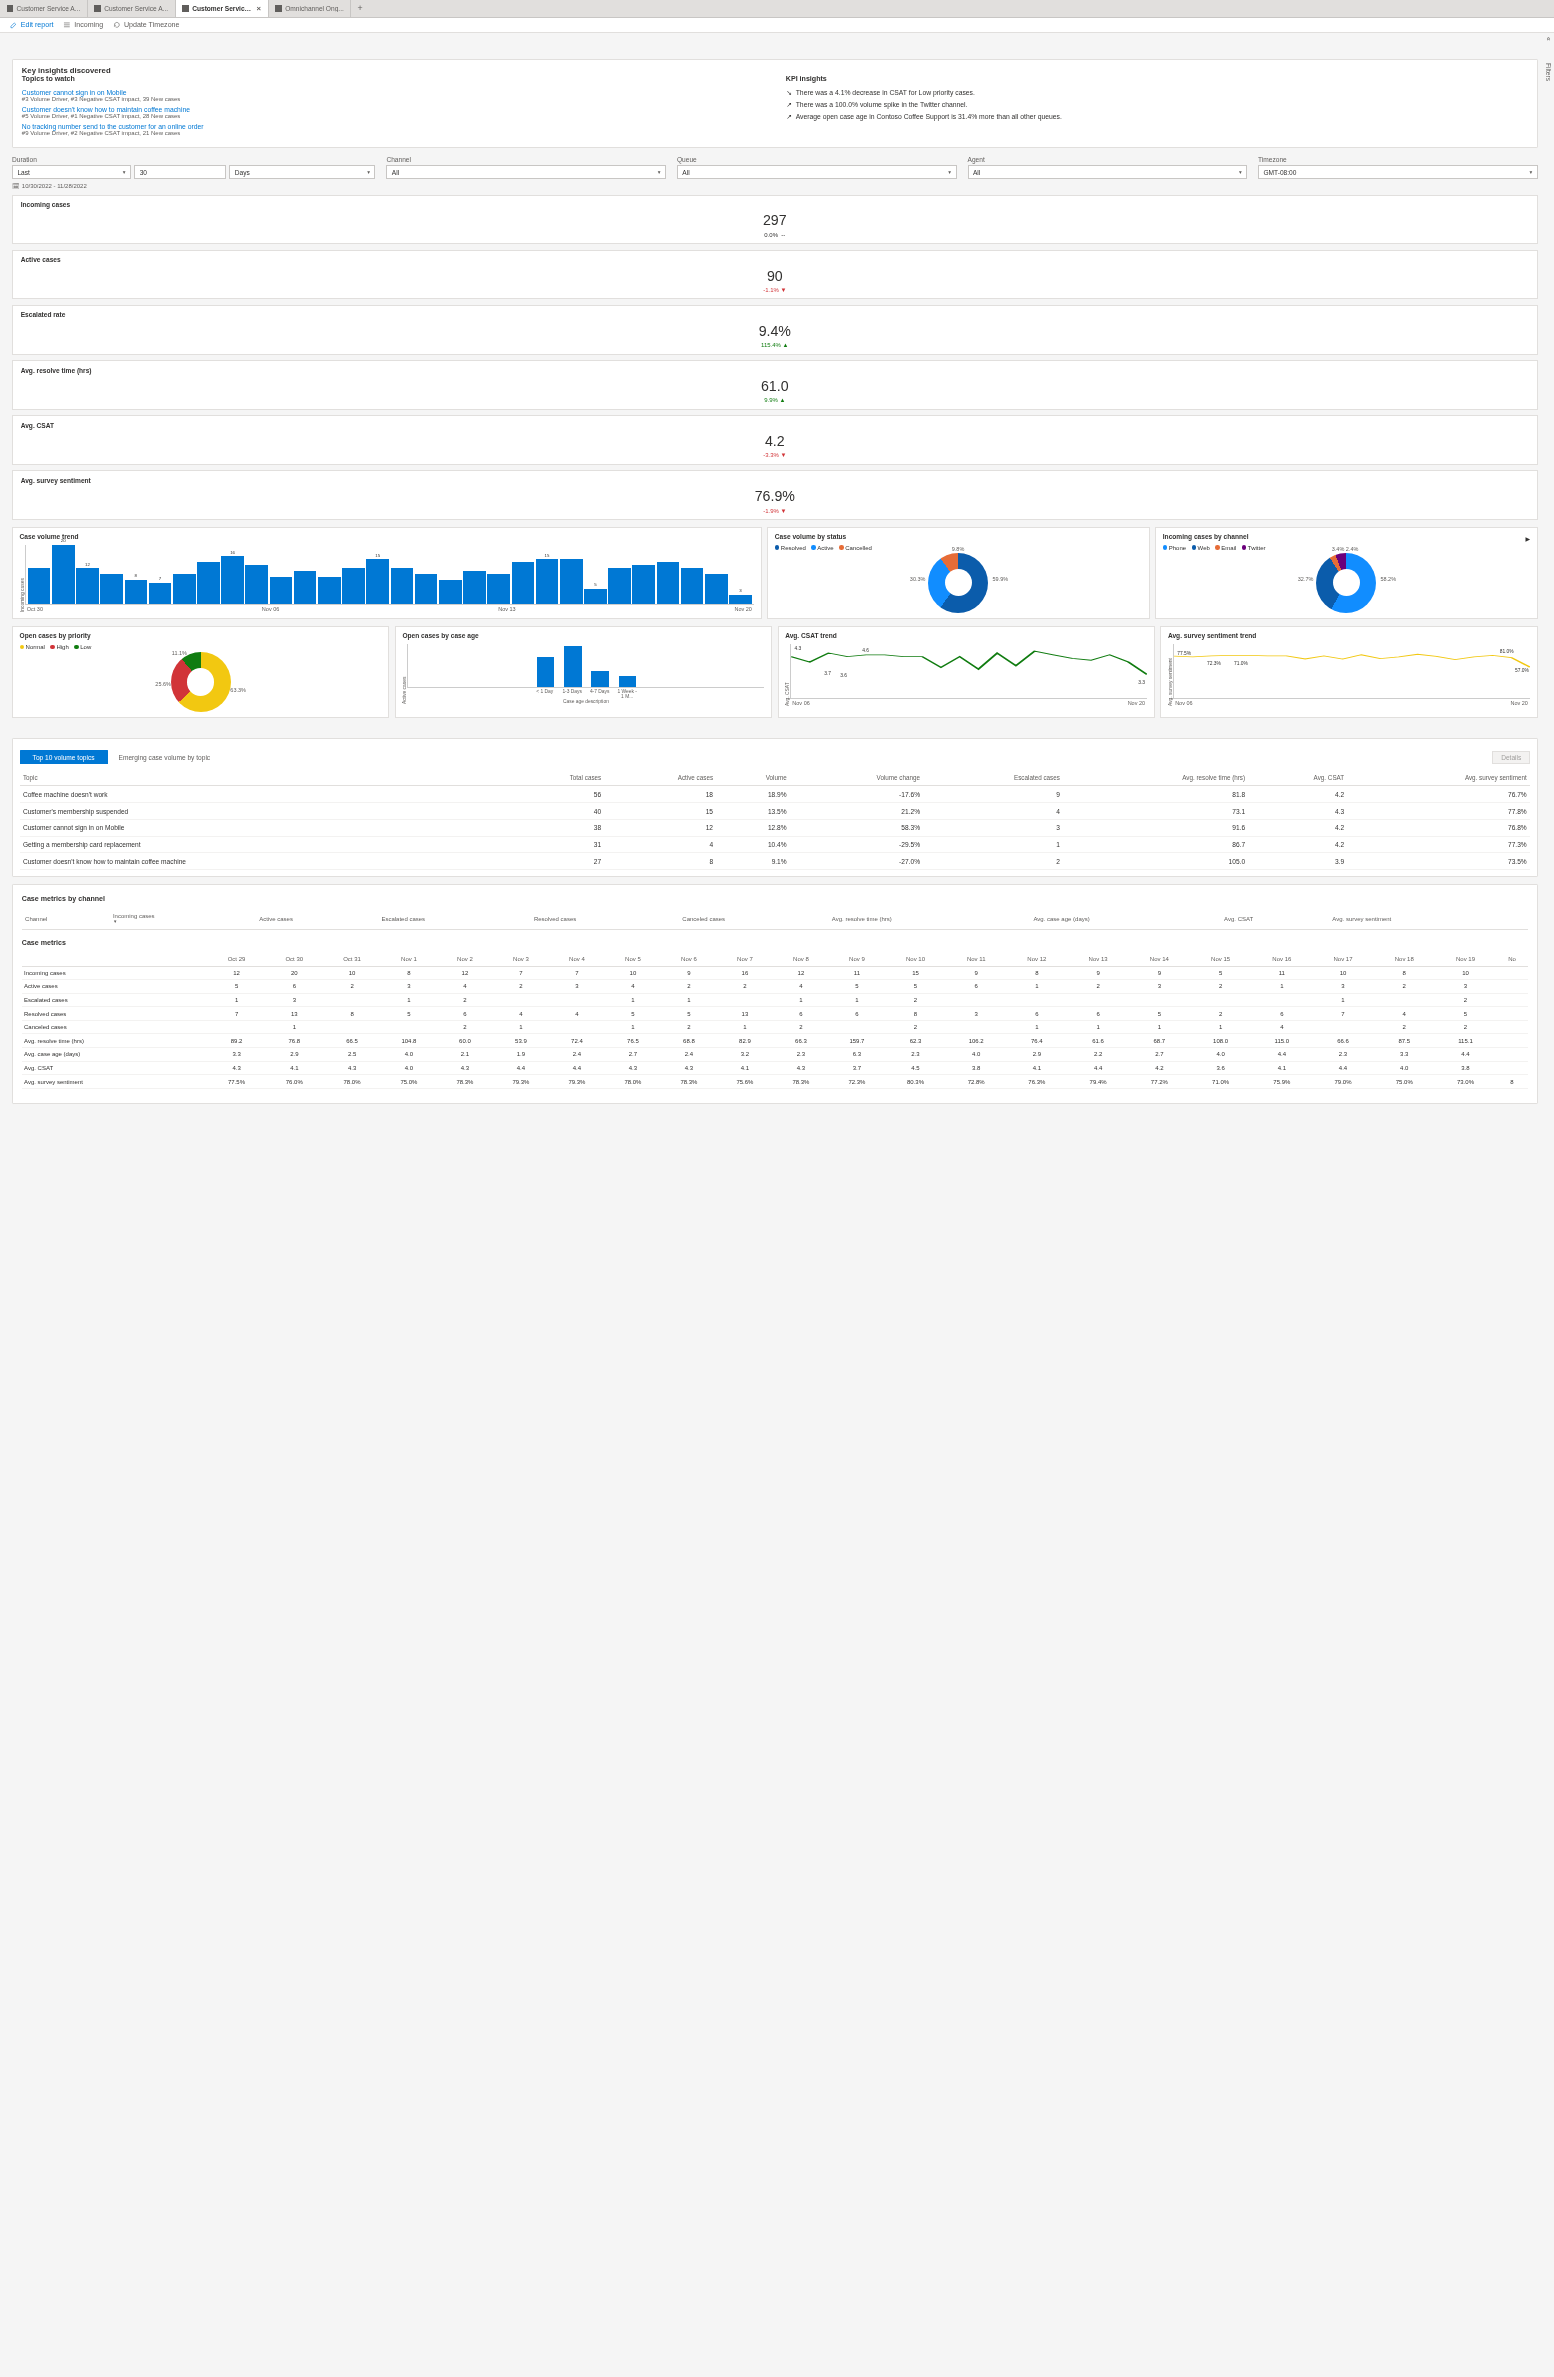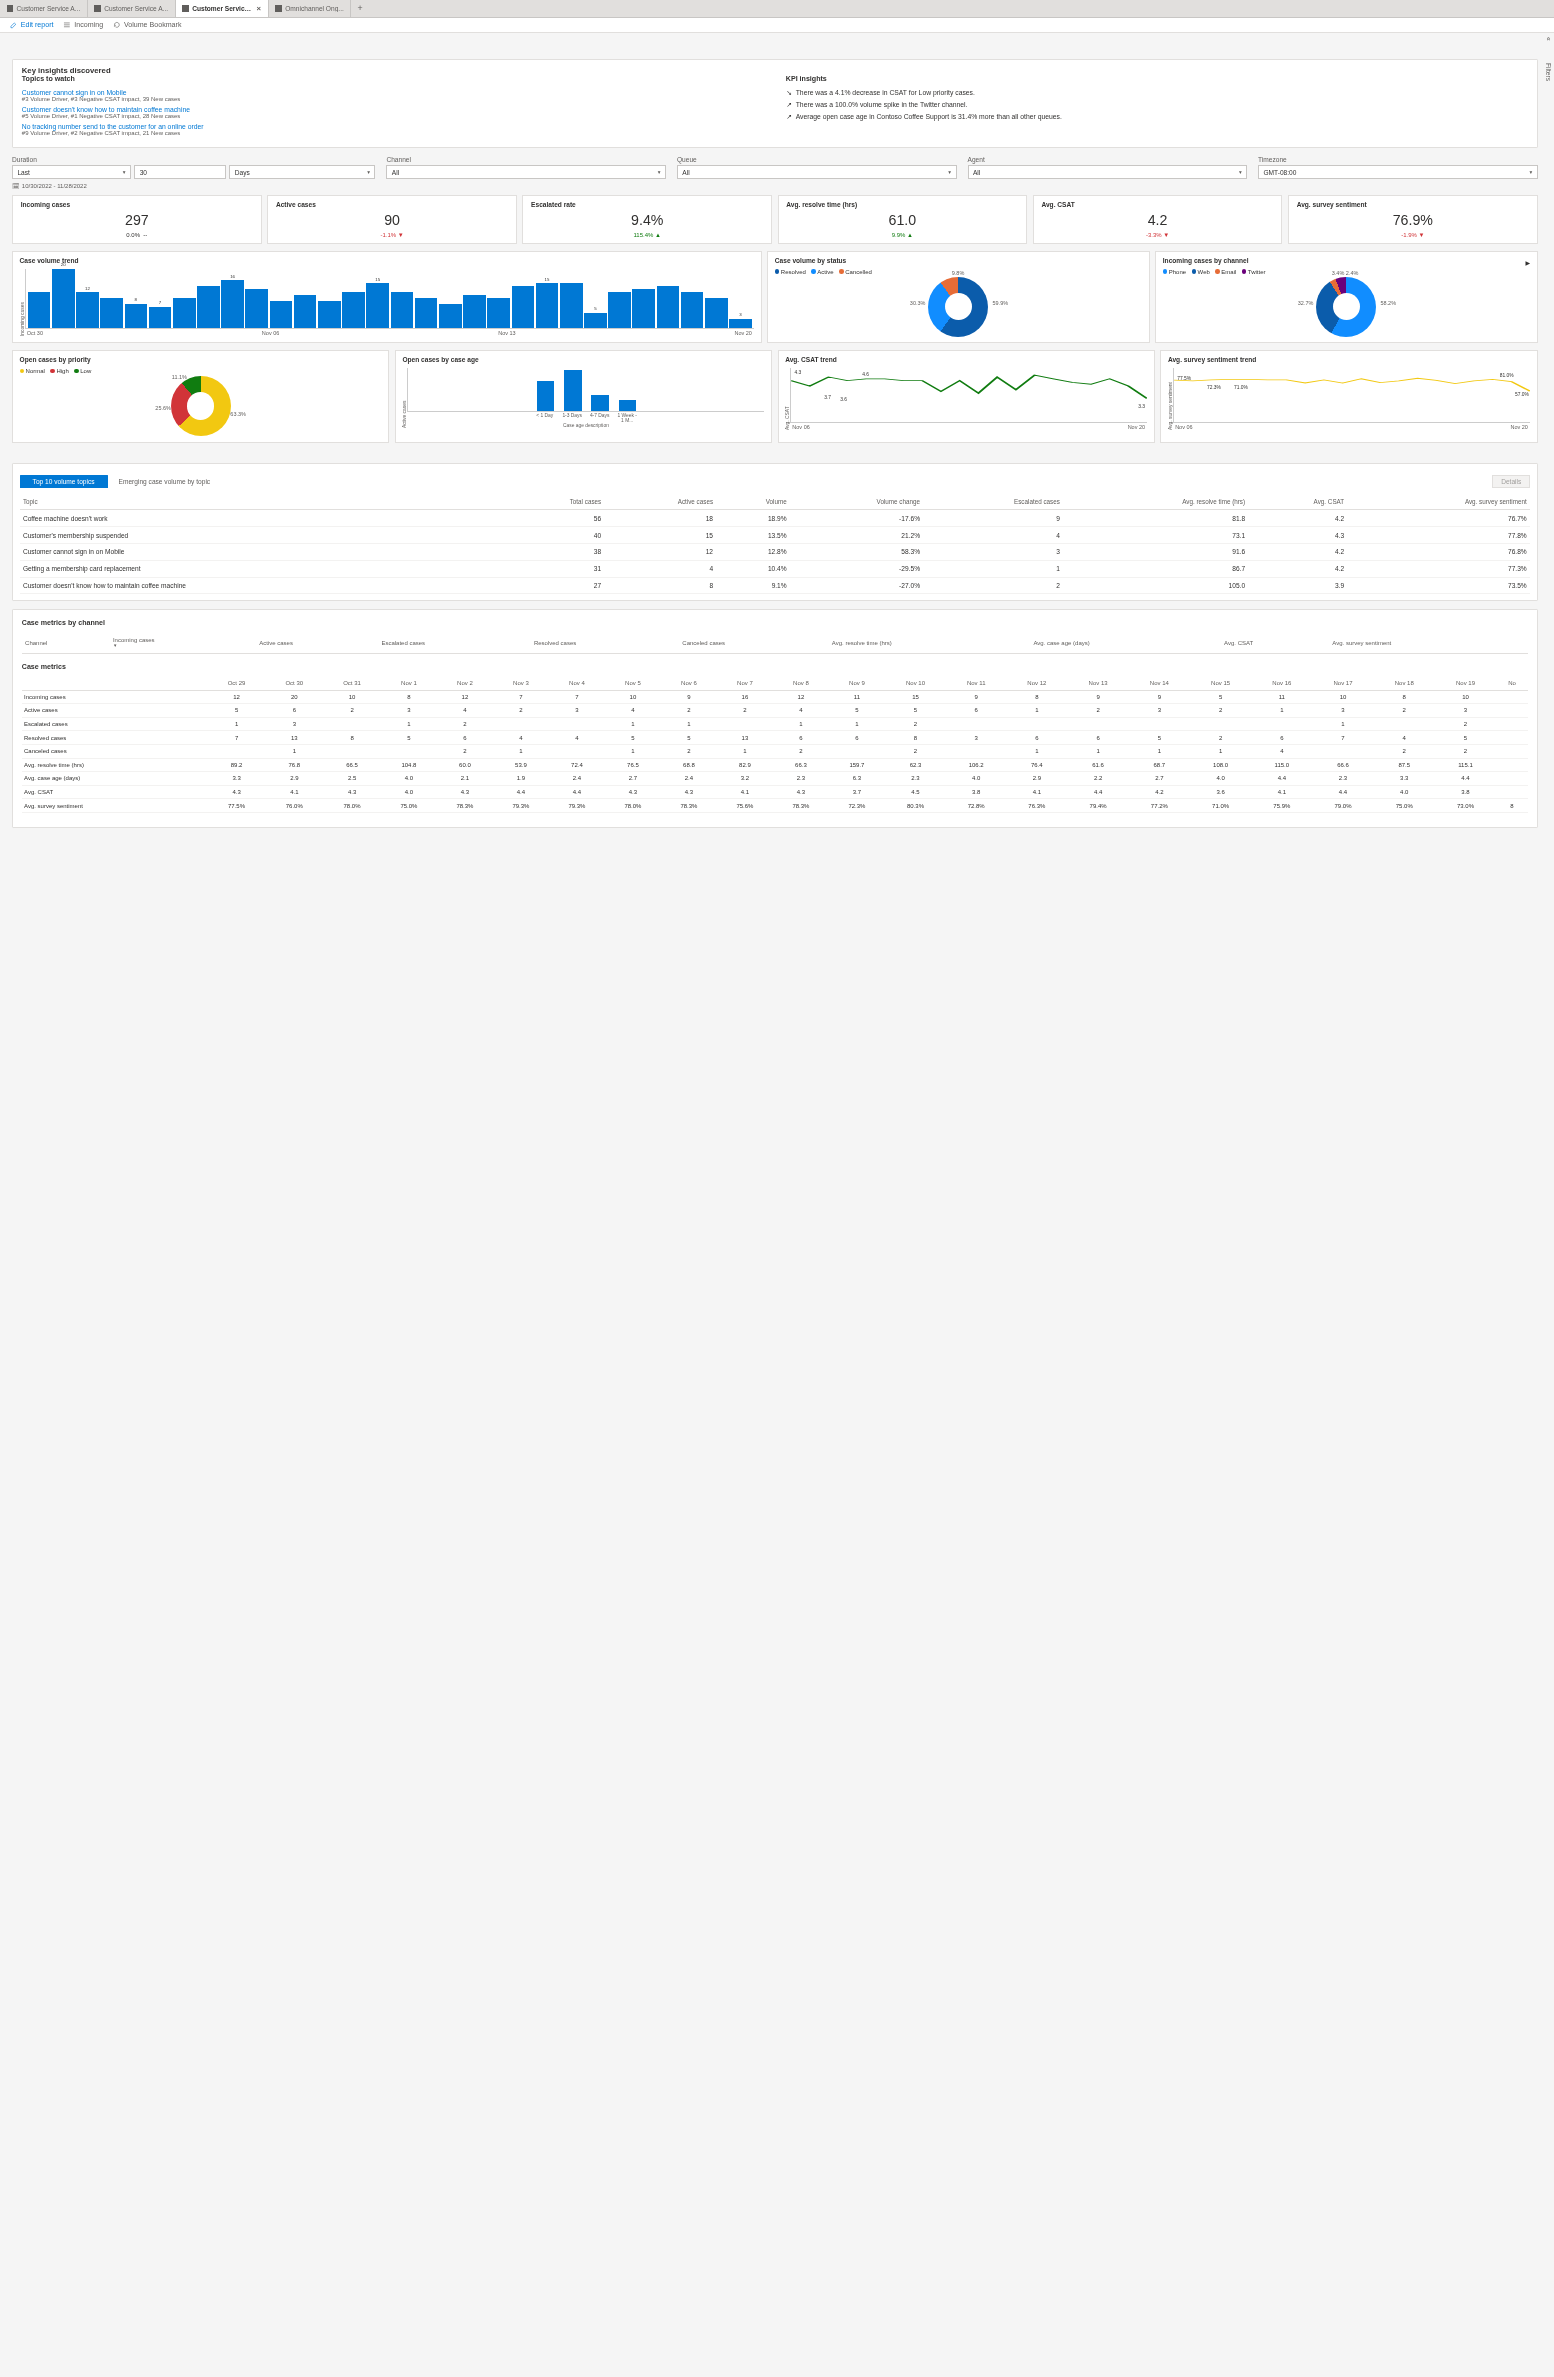--- a/index.html
+++ b/index.html
@@ -45,21 +45,21 @@
 .filters { display: flex; gap: 11px; margin: 7.7px 0 2.2px; }
 .fcol { flex: 1; }
 .fcol label { font-size: 6.6px; color: #605e5c; display: block; margin-bottom: 2.2px; }
 .fsel { border: 0.5px solid #c8c6c4; background: #fff; padding: 2.2px 4.4px; font-size: 6.6px; display: flex; justify-content: space-between; align-items: center; cursor: pointer; }
 .fsel .chev { font-size: 5.5px; color: #605e5c; }
 .frow { display: flex; gap: 3.3px; }
 .frow .fsel { flex: 1; }
 .daterange { font-size: 6px; color: #605e5c; margin: 3.3px 0 5.5px; display: flex; align-items: center; gap: 2.2px; }
 
 
-.kpirow { display: flex; gap: 5.5px; margin-bottom: 6.6px; }
+.kpirow { display: flex; gap: 5.5px; margin-bottom: 6.6px; flex-direction: column; }
 .kpi { flex: 1; background: #fff; border: 0.5px solid #e1dfdd; padding: 5.5px 7.7px; }
 .kpi .klabel { font-size: 6.6px; font-weight: 600; margin-bottom: 4.4px; }
 .kpi .kval { font-size: 14.2px; text-align: center; margin: 3.3px 0; }
 .kpi .kdelta { text-align: center; font-size: 6px; }
 .up { color: #107c10; }
 .down { color: #d13438; }
 
 
 .chartrow { display: flex; gap: 5.5px; margin-bottom: 6.6px; }
 .chartcard { background: #fff; border: 0.5px solid #e1dfdd; padding: 5.5px 6.6px; }
@@ -149,21 +149,21 @@
         <svg class="tbicon" viewBox="0 0 16 16">
           <path d="M2 4h12M2 8h12M2 12h12" stroke="#605e5c" stroke-width="1.3"></path>
         </svg>
         <span>Incoming</span>
       </div>
     <div class="tbtn gray">
         <svg class="tbicon" viewBox="0 0 16 16">
           <path d="M3 8a5 5 0 1 1 2 4" fill="none" stroke="#605e5c" stroke-width="1.3"></path>
           <path d="M3 12v-3h3" fill="none" stroke="#605e5c" stroke-width="1.3"></path>
         </svg>
-        <span>Volume Bookmark</span>
+        <span>Update Timezone</span>
       </div>
   </div>
 
 
   <div class="body">
     <div class="sidefilters">
       <span>«</span>
       <span>Filters</span>
     </div>
 

